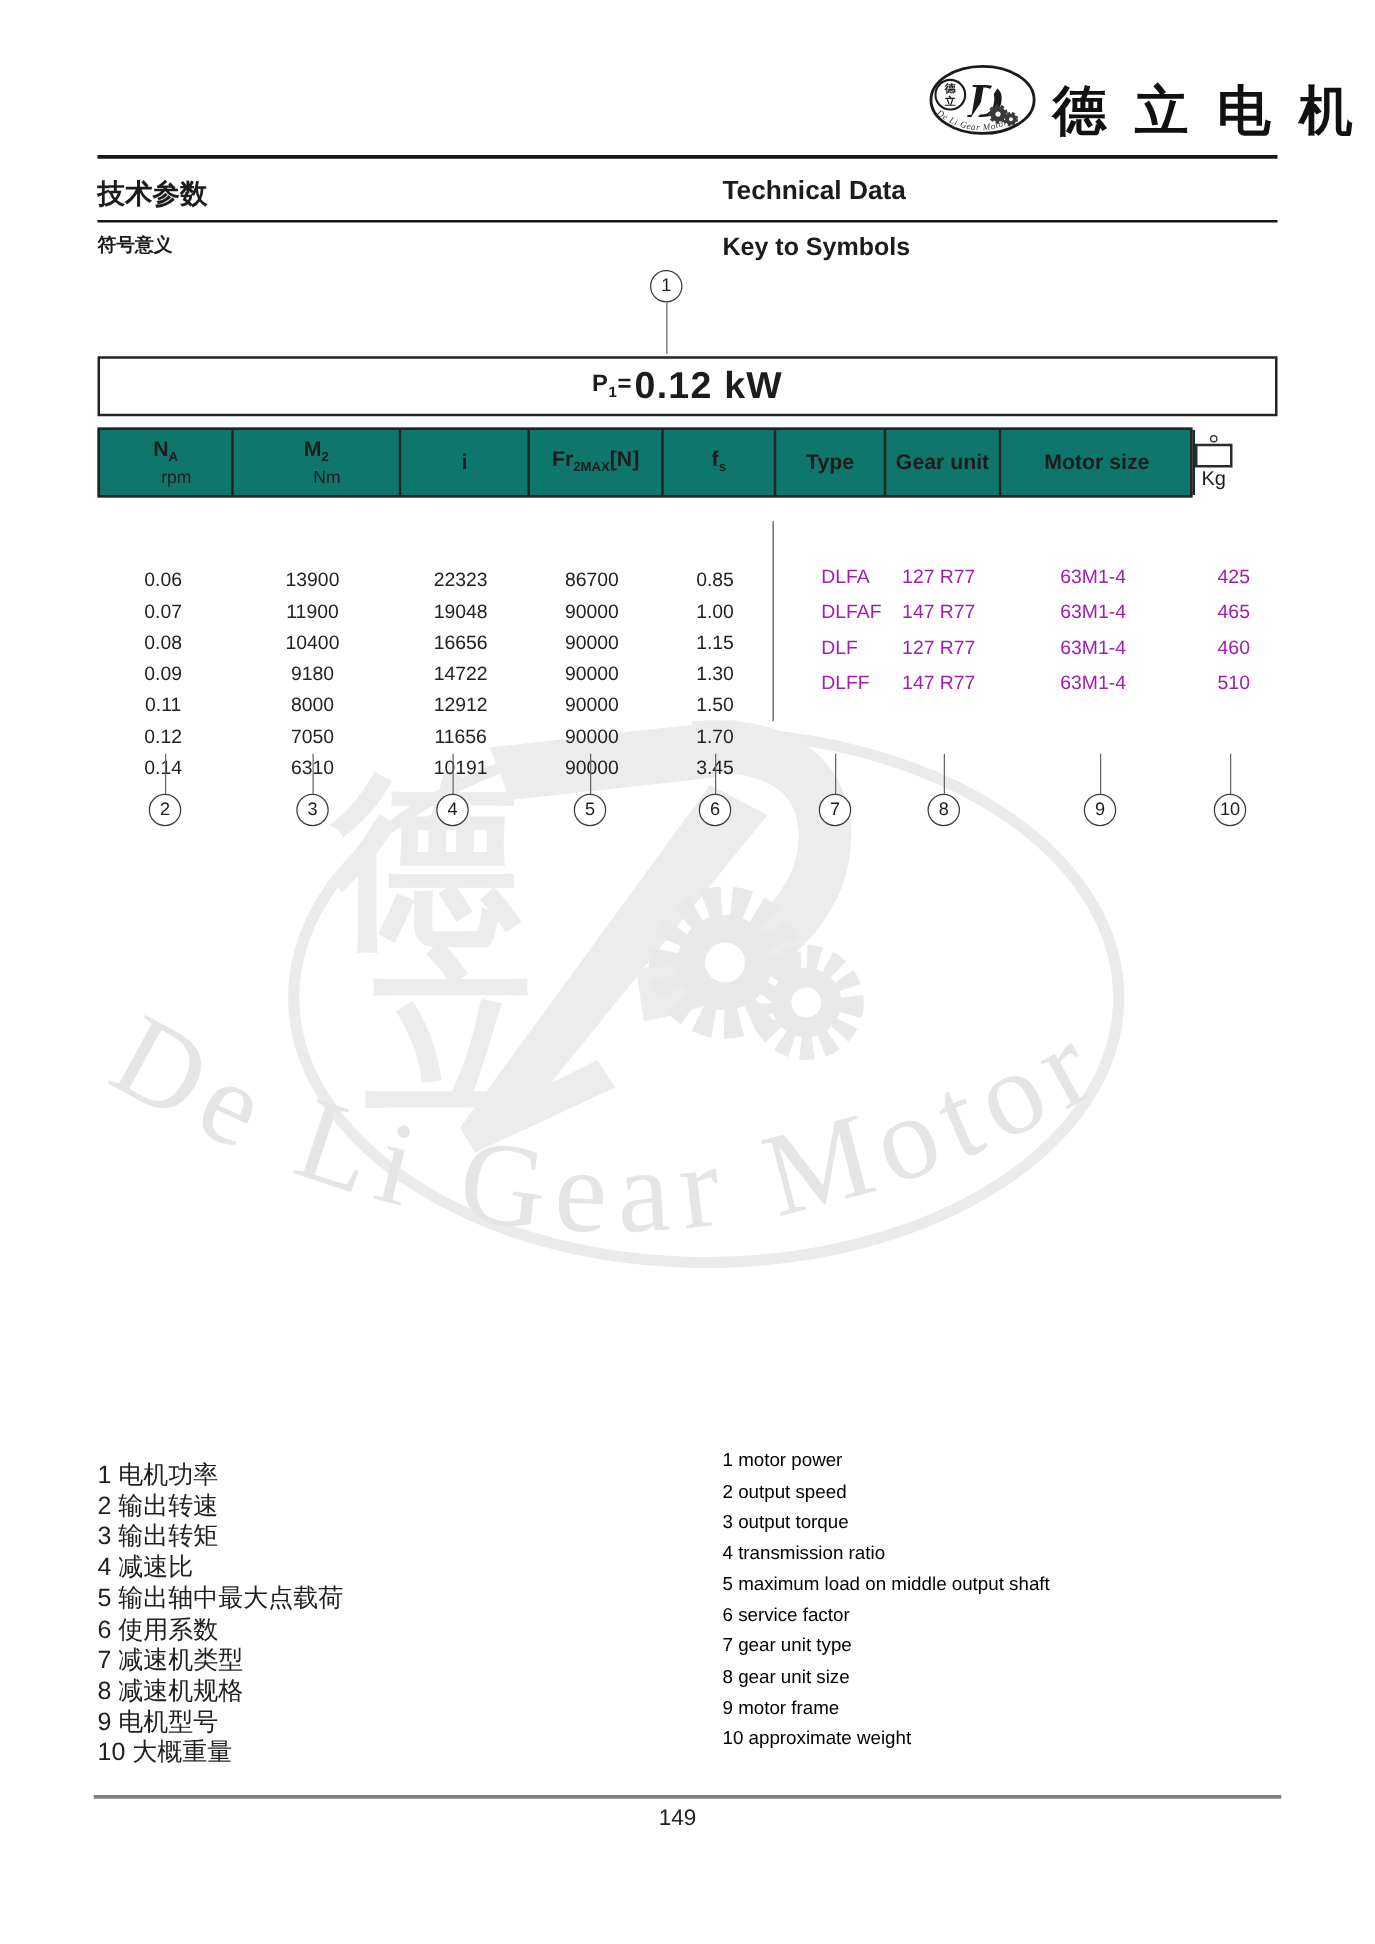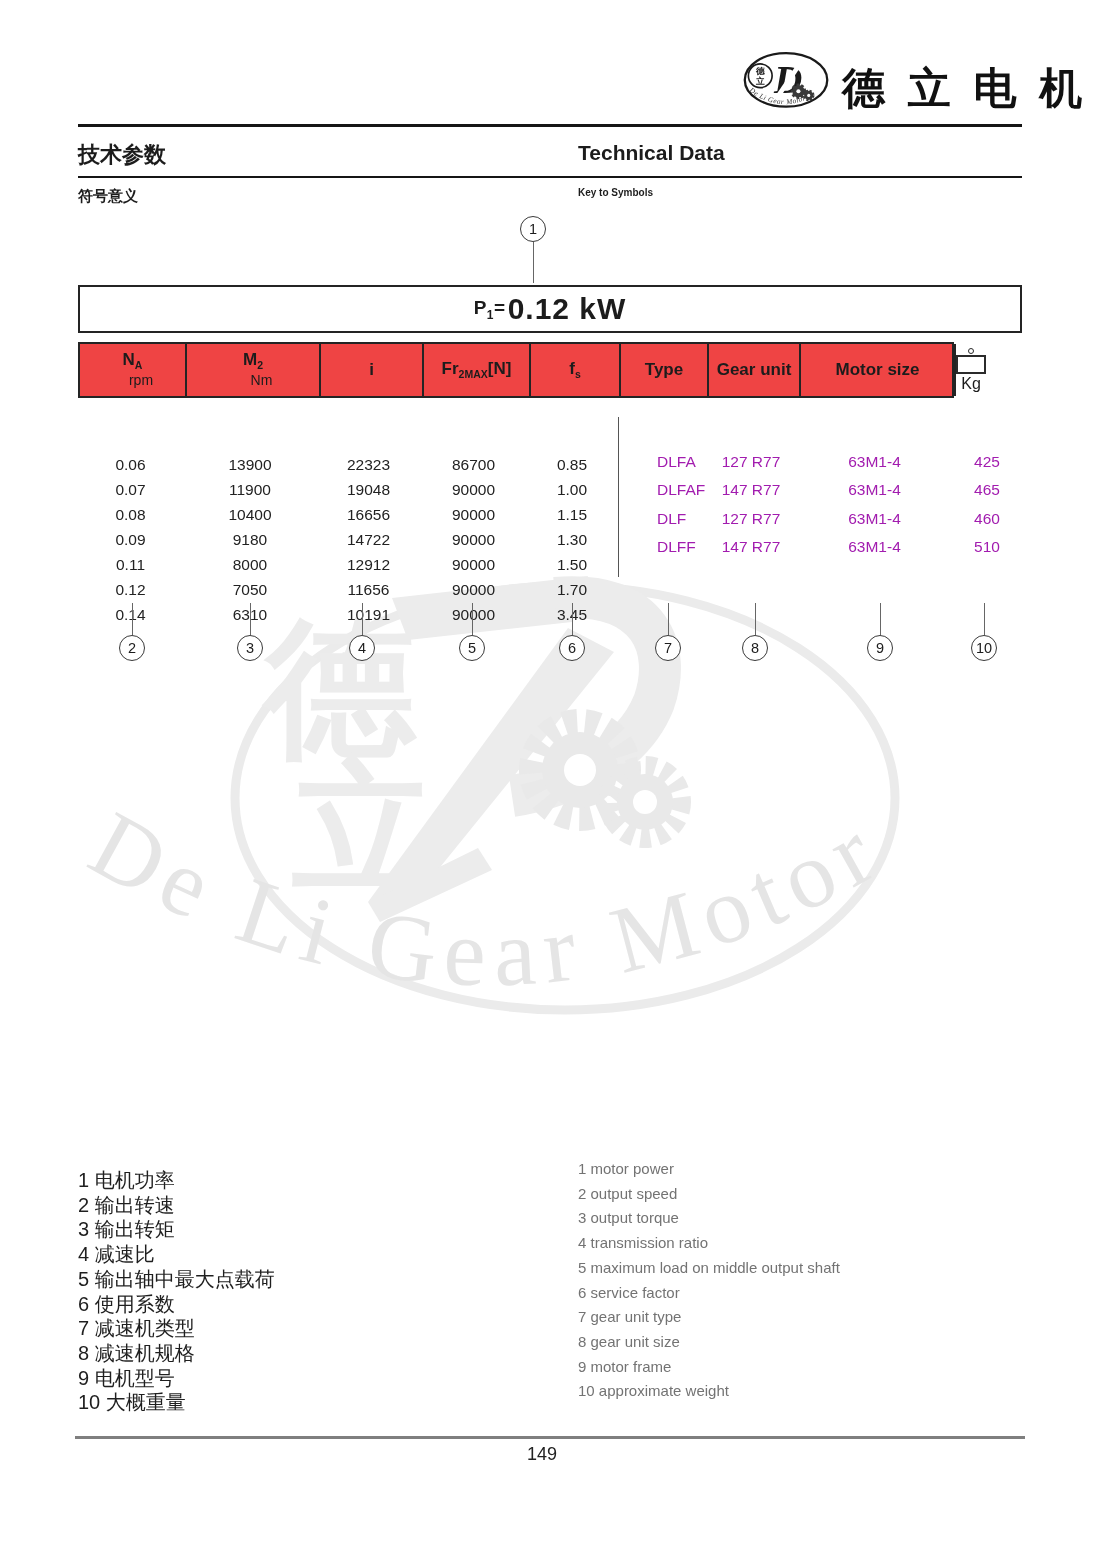--- a/index.html
+++ b/index.html
@@ -21,21 +21,21 @@
   .lgd{font-family:"Liberation Serif","DejaVu Serif",serif;font-size:38px;font-weight:900;font-style:italic;fill:#1a1a1a;text-anchor:middle;}
   .lg-arc{font-family:"Liberation Serif","DejaVu Serif",serif;font-size:7px;fill:#333;font-style:italic;letter-spacing:.5px;}
   .brand{left:842px;top:60px;width:260px;font-family:"Liberation Serif","DejaVu Serif",serif;
          font-weight:700;font-size:43px;letter-spacing:6px;color:#111;white-space:nowrap;}
 
   .rule-top{left:78px;top:124px;width:944px;height:3px;background:#151515;}
   .title-cn{left:78px;top:140px;font-size:22px;font-weight:700;}
   .title-en{left:578px;top:141px;font-size:21px;font-weight:700;}
   .rule-title{left:78px;top:176px;width:944px;height:2px;background:#151515;}
   .subtitle-cn{left:78px;top:187px;font-size:15px;font-weight:600;}
-  .subtitle-en{left:578px;top:187px;font-size:10px;font-weight:700;}
+  .subtitle-en{left:578px;top:187px;font-size:20px;font-weight:700;}
 
   
   .circle{box-sizing:border-box;width:26px;height:26px;border:1.5px solid #3a3a3a;border-radius:50%;
           background:#fff;display:flex;align-items:center;justify-content:center;font-size:14.5px;color:#1c1c1c;}
   .leader{width:0;border-left:1.2px solid #666;}
   .c1{left:520px;top:216px;width:26px;display:flex;flex-direction:column;align-items:center;}
   .c1 .leader{height:41px;}
   .callouts .col-callout{position:absolute;top:603px;width:26px;display:flex;flex-direction:column;align-items:center;z-index:1;}
   .callouts .col-callout .leader{height:32px;margin-bottom:0;}
   .callouts div:nth-of-type(1){left:119px;}
@@ -49,21 +49,21 @@
   .callouts div:nth-of-type(9){left:971px;}
 
   
   .power-box{left:78px;top:285px;width:944px;height:48px;box-sizing:border-box;border:2px solid #242424;
              background:#fff;display:flex;align-items:center;justify-content:center;}
   .p-sym{font-size:19px;font-weight:700;letter-spacing:.5px;}
   .p-sym sub{font-size:12px;font-weight:700;}
   .p-value{font-size:30px;font-weight:700;letter-spacing:1px;margin-left:2px;}
 
   
-  .thead{left:78px;top:342px;width:876px;height:56px;box-sizing:border-box;border:2px solid #242424;background:#ef4444;
+  .thead{left:78px;top:342px;width:876px;height:56px;box-sizing:border-box;border:2px solid #242424;background:#0f766e;
          display:grid;grid-template-columns:105px 134px 103px 107px 90px 88px 92px 155px auto;}
   .th{display:flex;flex-direction:column;align-items:center;justify-content:center;line-height:1.1;}
   .th + .th{border-left:2px solid #242424;}
   .h-main{font-size:17px;font-weight:700;}
   .h-sub{font-size:10.5px;font-weight:700;}
   .h-unit{font-size:14px;font-weight:400;margin-top:1px;margin-left:17px;}
   .th-kg{justify-content:flex-end;padding-bottom:3px;text-align:center;}
   .wicon{box-sizing:border-box;width:30px;height:19px;border:2px solid #2b2b2b;position:relative;margin-bottom:1px;background:#fff;}
   .wicon::before{content:"";position:absolute;left:50%;top:-9px;transform:translateX(-50%);
                  width:6px;height:6px;border:1.5px solid #2b2b2b;border-radius:50%;background:#fff;box-sizing:border-box;}
@@ -76,21 +76,21 @@
   .perf .cell{display:flex;align-items:center;justify-content:center;}
   .vdiv{left:618px;top:417px;height:160px;width:0;border-left:1.5px solid #555;}
   .models{left:617px;top:448px;width:405px;display:grid;grid-template-columns:88px 92px 155px 70px;
           grid-auto-rows:28.3px;font-size:15.5px;color:#a21caf;}
   .model-row{display:contents;}
   .models .cell{display:flex;align-items:center;justify-content:center;}
   .models .cell.type{justify-content:flex-start;padding-left:40px;}
 
   
   .legend-cn{left:78px;top:1168px;font-size:20px;line-height:24.7px;color:#1f1f1f;}
-  .legend-en{left:578px;top:1157px;font-size:15px;line-height:24.7px;color:#737373;}
+  .legend-en{left:578px;top:1157px;font-size:15px;line-height:24.7px;color:#000000;}
 
   
   .rule-bottom{left:75px;top:1436px;width:950px;height:3px;background:#7f7f7f;}
   .page-num{left:70px;top:1444px;width:944px;text-align:center;font-size:18px;color:#222;}
 </style>
 </head>
 <body>
 
 <div class="page">
 

